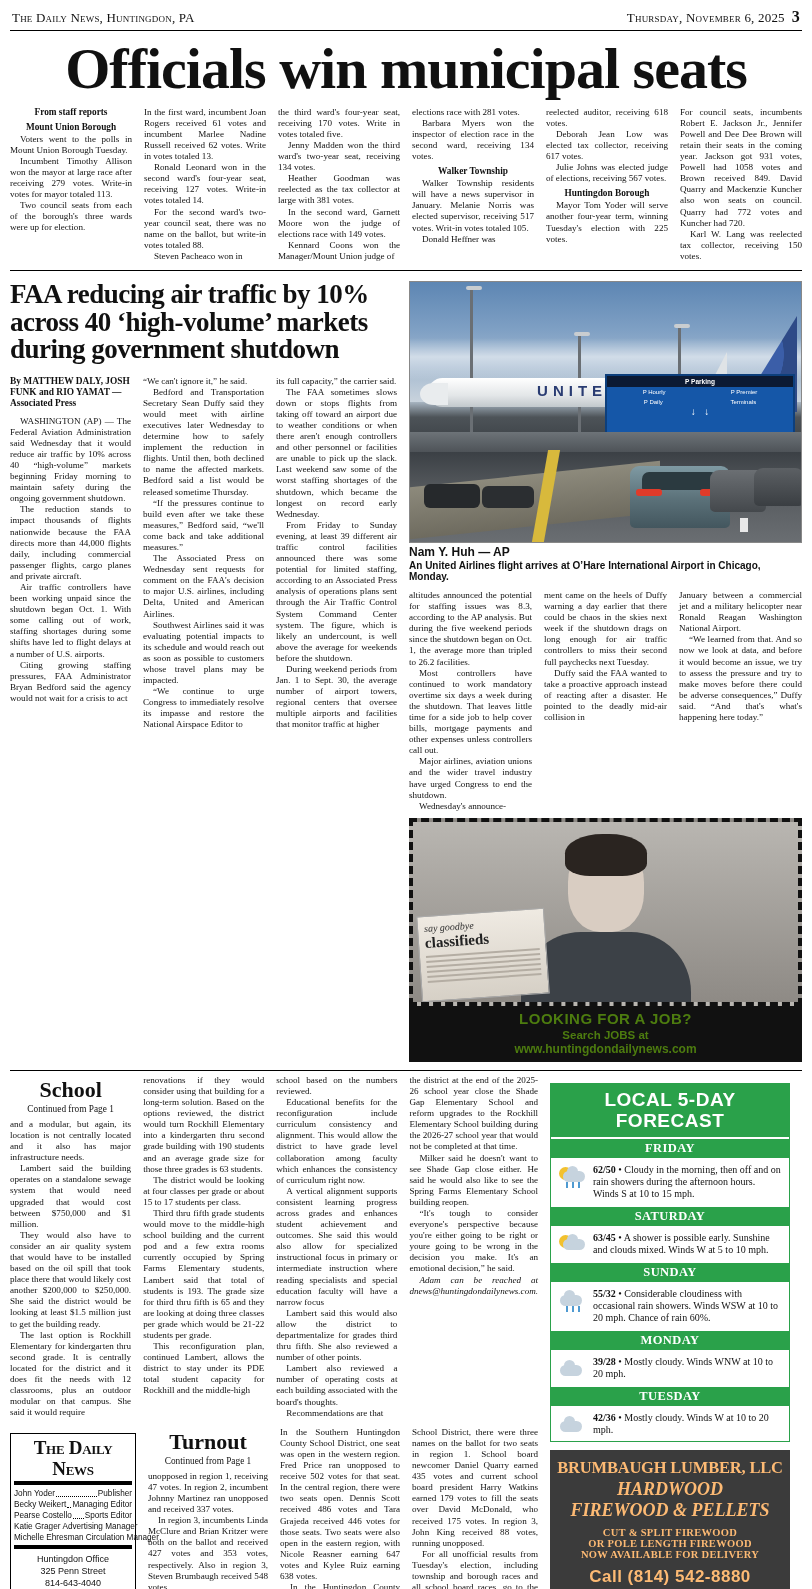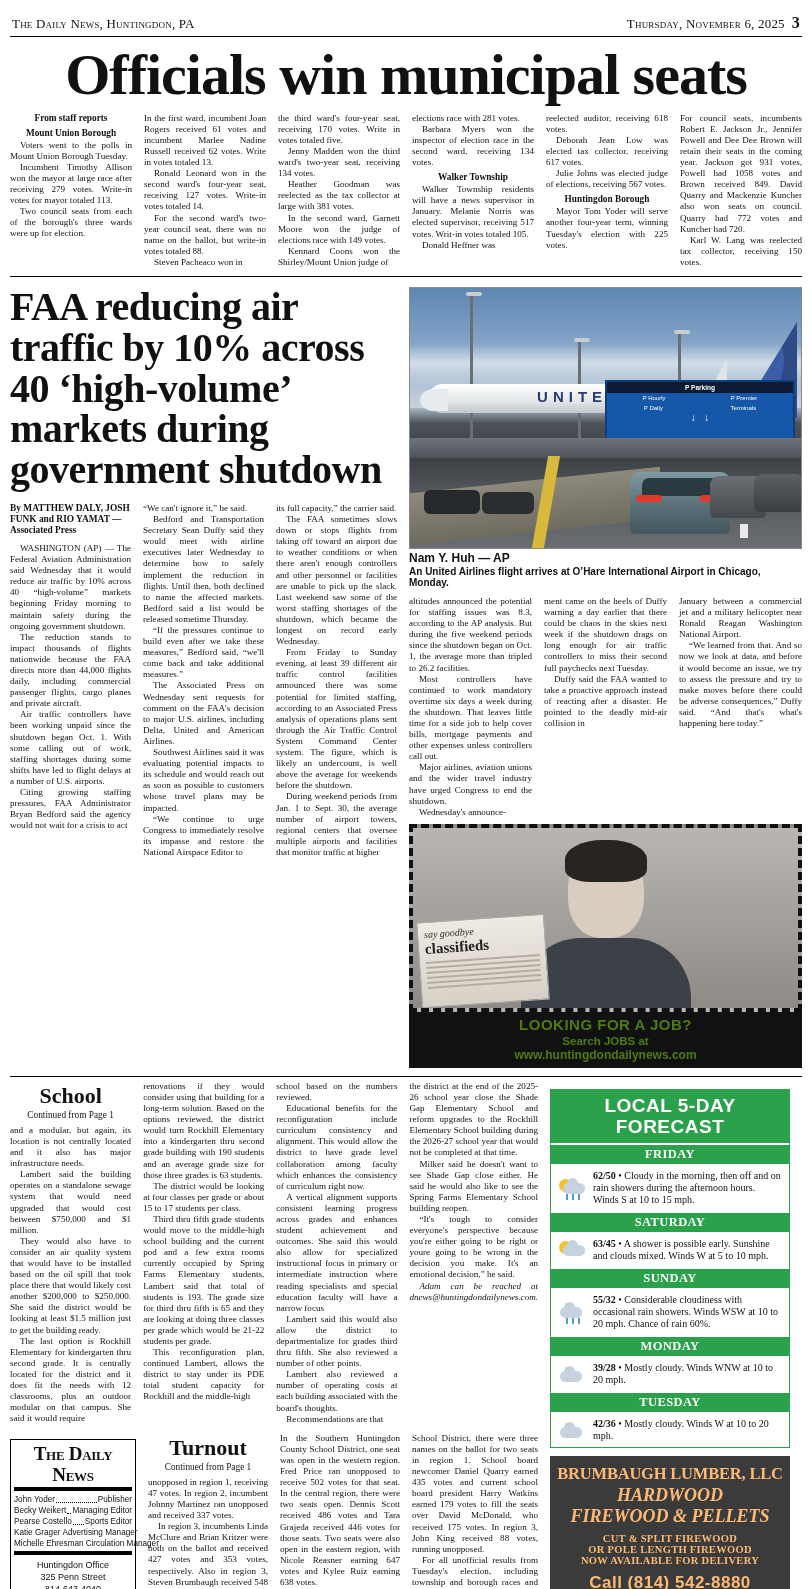--- a/index.html
+++ b/index.html
@@ -10,21 +10,21 @@
     font-family: "Liberation Serif", serif;
     color: #111;
     position: relative;
     overflow: hidden;
   }
   .page { width:812px; height:1589px; position:relative; padding: 0 10px; }
 
   
   .folio {
     display:flex; align-items:baseline; justify-content:space-between;
-    padding: 14px 2px 4px 2px;
+    padding: 8px 2px 4px 2px;
     border-bottom: 1.5px solid #000;
   }
   .folio-left, .folio-right {
     font-family: "Liberation Serif", serif;
     font-size: 13px; letter-spacing: .2px;
     font-variant: small-caps;
     white-space: nowrap;
   }
   .folio-right { display:flex; align-items:baseline; gap:7px; }
   .folio-page { font-size:16px; font-weight:bold; font-variant: normal; }
@@ -58,21 +58,21 @@
     margin: 0 0 5px 0;
   }
 
   hr.rule { border:0; border-top:1px solid #000; margin: 8px 0 0 0; }
 
   
   .faa-wrap { display:flex; gap:12px; margin-top:10px; }
   .faa-left { width:392px; }
   .faa-right { width:398px; }
   .faa-head {
-    font-size:40px; line-height:1.02; font-weight:bold;
+    font-size:27px; line-height:1.02; font-weight:bold;
     font-family:"Liberation Serif", serif;
     margin:0 0 12px 0; letter-spacing:-0.5px;
   }
   .byline { font-size:9.4px; font-weight:bold; line-height:11px; margin:0 0 7px 0; }
 
   
   .photo {
     width:100%; height:262px; position:relative; overflow:hidden;
     background: linear-gradient(#7d9cc0 0%, #97b0cb 28%, #b9c8d6 45%, #4d5358 52%, #2e3338 70%, #43484d 100%);
     border:0.5px solid #888;
@@ -191,21 +191,21 @@
   .wx-title {
     background:#2aa14a; color:#fff; text-align:center;
     font-family:"Liberation Sans", sans-serif; font-weight:bold;
     font-size:19px; line-height:21px; padding:5px 0 6px 0; letter-spacing:.5px;
   }
   .wx-day {
     background:#2aa14a; color:#fff; text-align:center; font-weight:bold;
     font-size:12.5px; padding:2px 0; letter-spacing:.4px;
     border-top:2px solid #fff; border-bottom:1px solid #fff;
   }
-  .wx-row { display:flex; align-items:center; gap:6px; padding:5px 6px; }
+  .wx-row { display:flex; gap:6px; padding:5px 6px; }
   .wx-icon { width:30px; height:24px; flex:0 0 30px; position:relative; }
   .wx-text { font-size:10px; line-height:12px; }
   .wx-text b { font-weight:bold; }
   .sun { position:absolute; left:2px; top:3px; width:13px; height:13px;
          background:#f2c12e; border-radius:50%; }
   .cloud { position:absolute; left:6px; top:7px; width:22px; height:11px;
            background:#c6d3de; border-radius:8px; }
   .cloud:after { content:""; position:absolute; left:4px; top:-5px; width:11px; height:11px;
            background:#c6d3de; border-radius:50%; }
   .rain { position:absolute; left:9px; top:18px; width:2px; height:6px; background:#4f9ad1; }
@@ -277,21 +277,21 @@
       <p class="body noind">In the first ward, incumbent Joan Rogers received 61 votes and incumbent Marlee Nadine Russell received 62 votes. Write in votes totaled 13.</p>
       <p class="body">Ronald Leonard won in the second ward's four-year seat, receiving 127 votes. Write-in votes totaled 14.</p>
       <p class="body">For the second ward's two-year council seat, there was no name on the ballot, but write-in votes totaled 88.</p>
       <p class="body">Steven Pacheaco won in</p>
     </div>
     <div class="col">
       <p class="body noind">the third ward's four-year seat, receiving 170 votes. Write in votes totaled five.</p>
       <p class="body">Jenny Madden won the third ward's two-year seat, receiving 134 votes.</p>
       <p class="body">Heather Goodman was reelected as the tax collector at large with 381 votes.</p>
       <p class="body">In the second ward, Garnett Moore won the judge of elections race with 149 votes.</p>
-      <p class="body">Kennard Coons won the Shirley/Mount Union judge of</p>
+      <p class="body">Kennard Coons won the Manager/Mount Union judge of</p>
     </div>
     <div class="col">
       <p class="body noind">elections race with 281 votes.</p>
       <p class="body">Barbara Myers won the inspector of election race in the second ward, receiving 134 votes.</p>
       <div class="subhead">Walker Township</div>
       <p class="body">Walker Township residents will have a news supervisor in January. Melanie Norris was elected supervisor, receiving 517 votes. Writ-in votes totaled 105.</p>
       <p class="body">Donald Heffner was</p>
     </div>
     <div class="col">
       <p class="body noind">reelected auditor, receiving 618 votes.</p>

